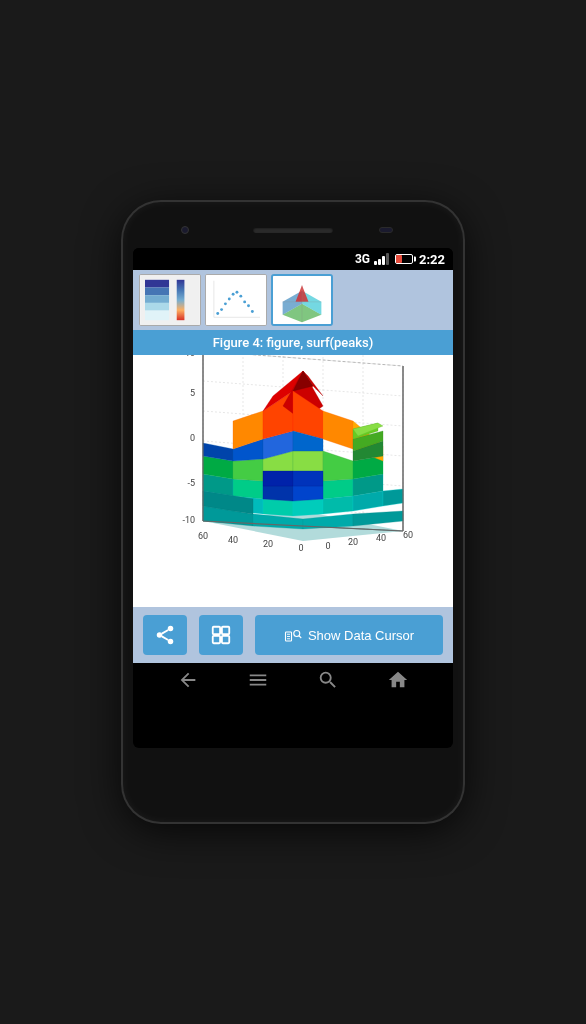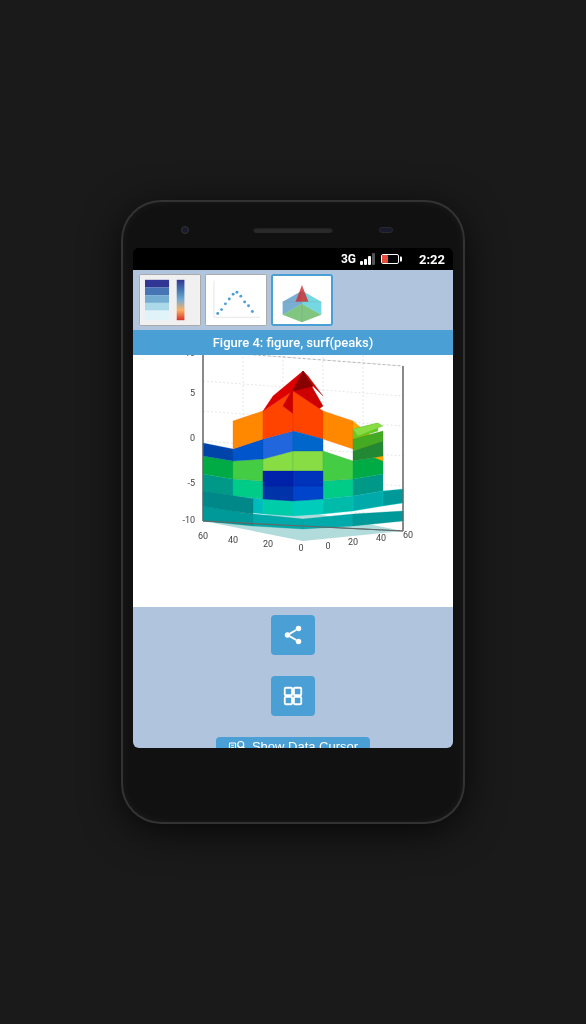--- a/index.html
+++ b/index.html
@@ -122,21 +122,21 @@
       width: 35%;
       height: 100%;
       background: #e74c3c;
       border-radius: 1px;
     }
 
     .status-time {
       color: #fff;
       font-size: 13px;
       font-weight: bold;
-      margin-left: 16px;
+      margin-left: 2px;
     }
 
     
     .thumbnails-strip {
       background: #b0c4de;
       padding: 4px 6px;
       display: flex;
       gap: 4px;
       align-items: center;
     }
@@ -183,24 +183,23 @@
       height: 252px;
       position: relative;
       overflow: hidden;
     }
 
     
     .bottom-toolbar {
       background: #b0c4de;
       padding: 8px 10px;
       display: flex;
-      gap: 21px;
+      gap: 12px;
       align-items: center;
       justify-content: flex-start;
-      flex-direction: column;
     }
 
     .toolbar-btn {
       background: #4a9fd4;
       border: none;
       border-radius: 4px;
       color: #fff;
       cursor: pointer;
       display: flex;
       align-items: center;

